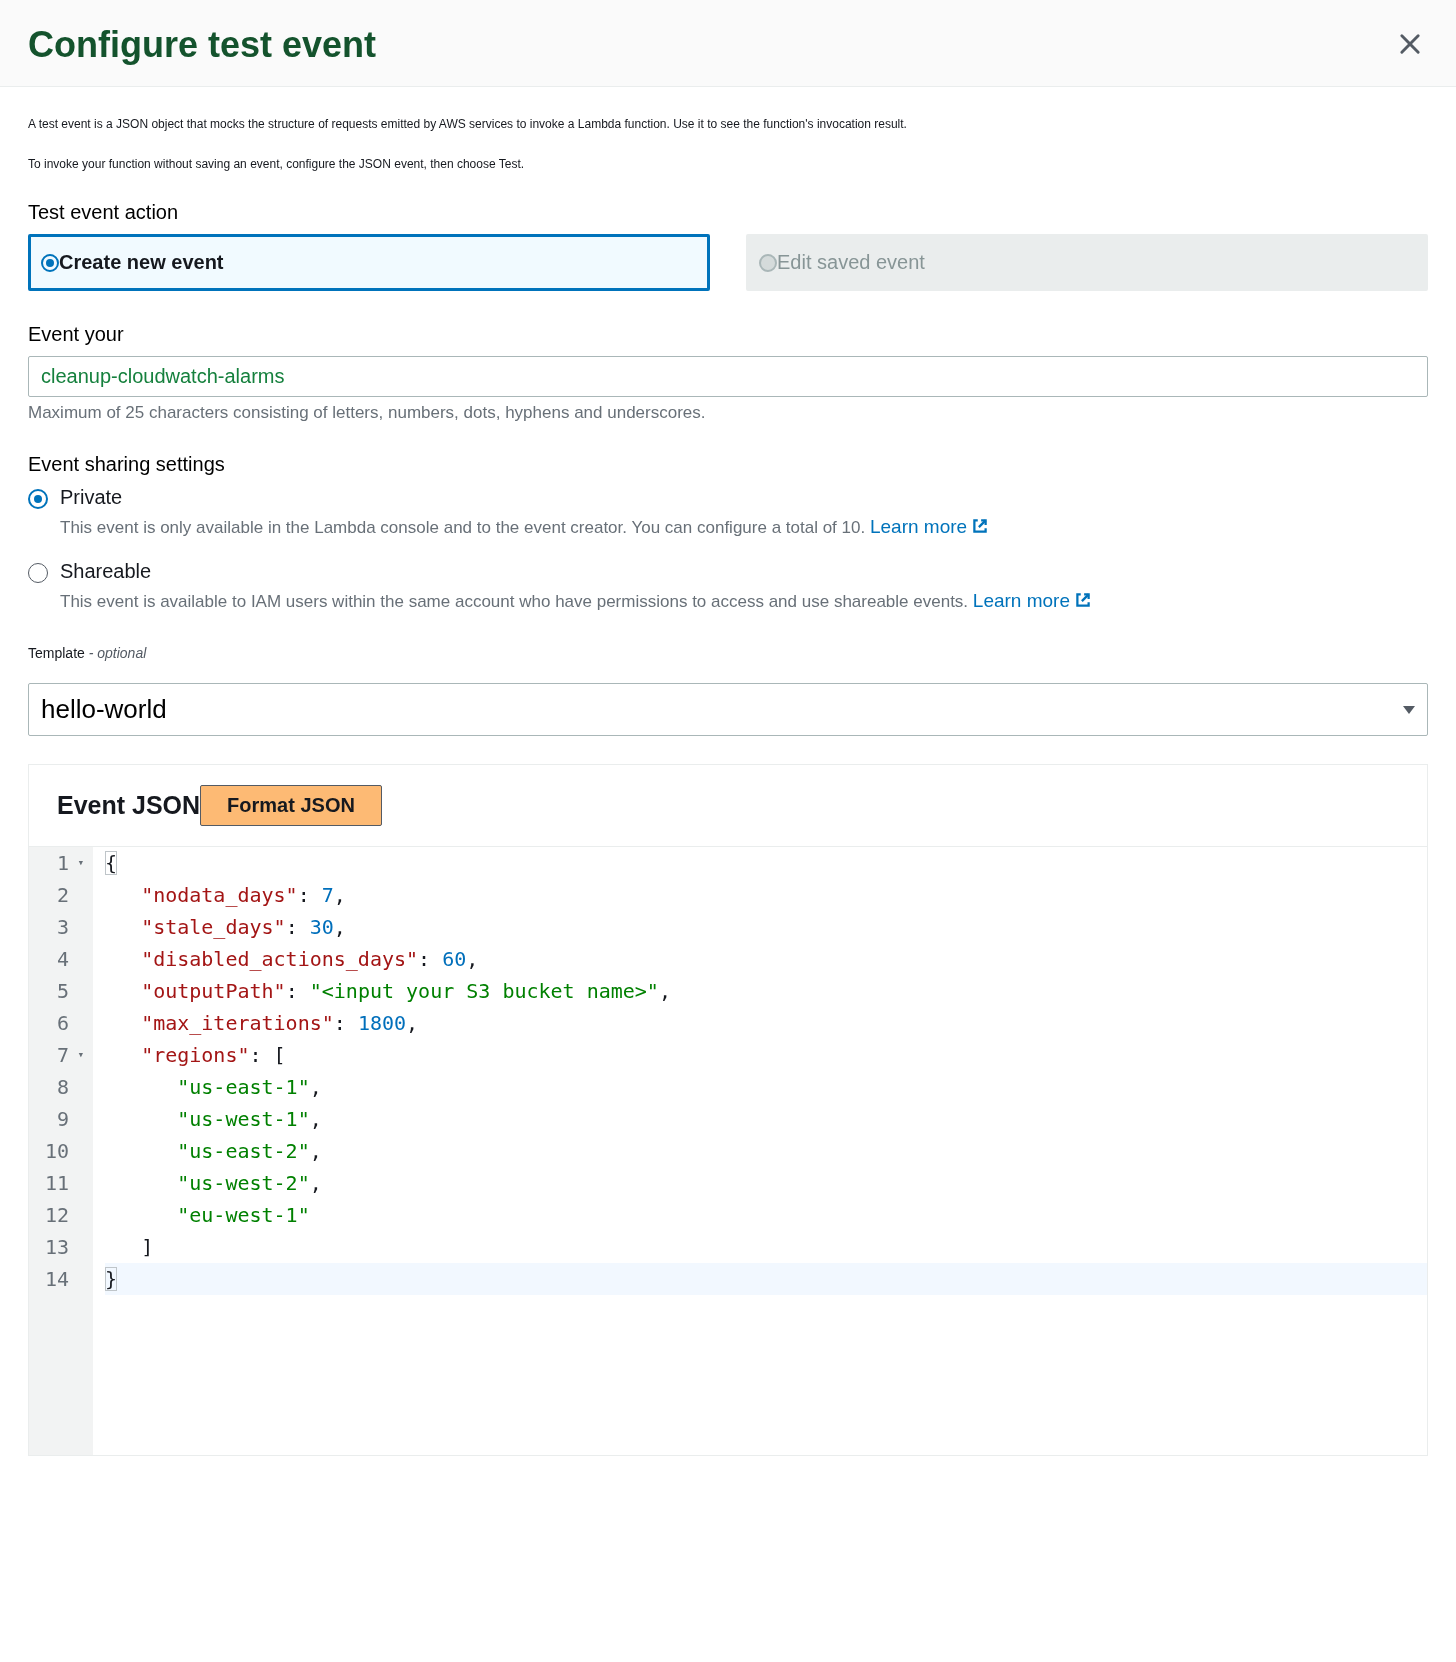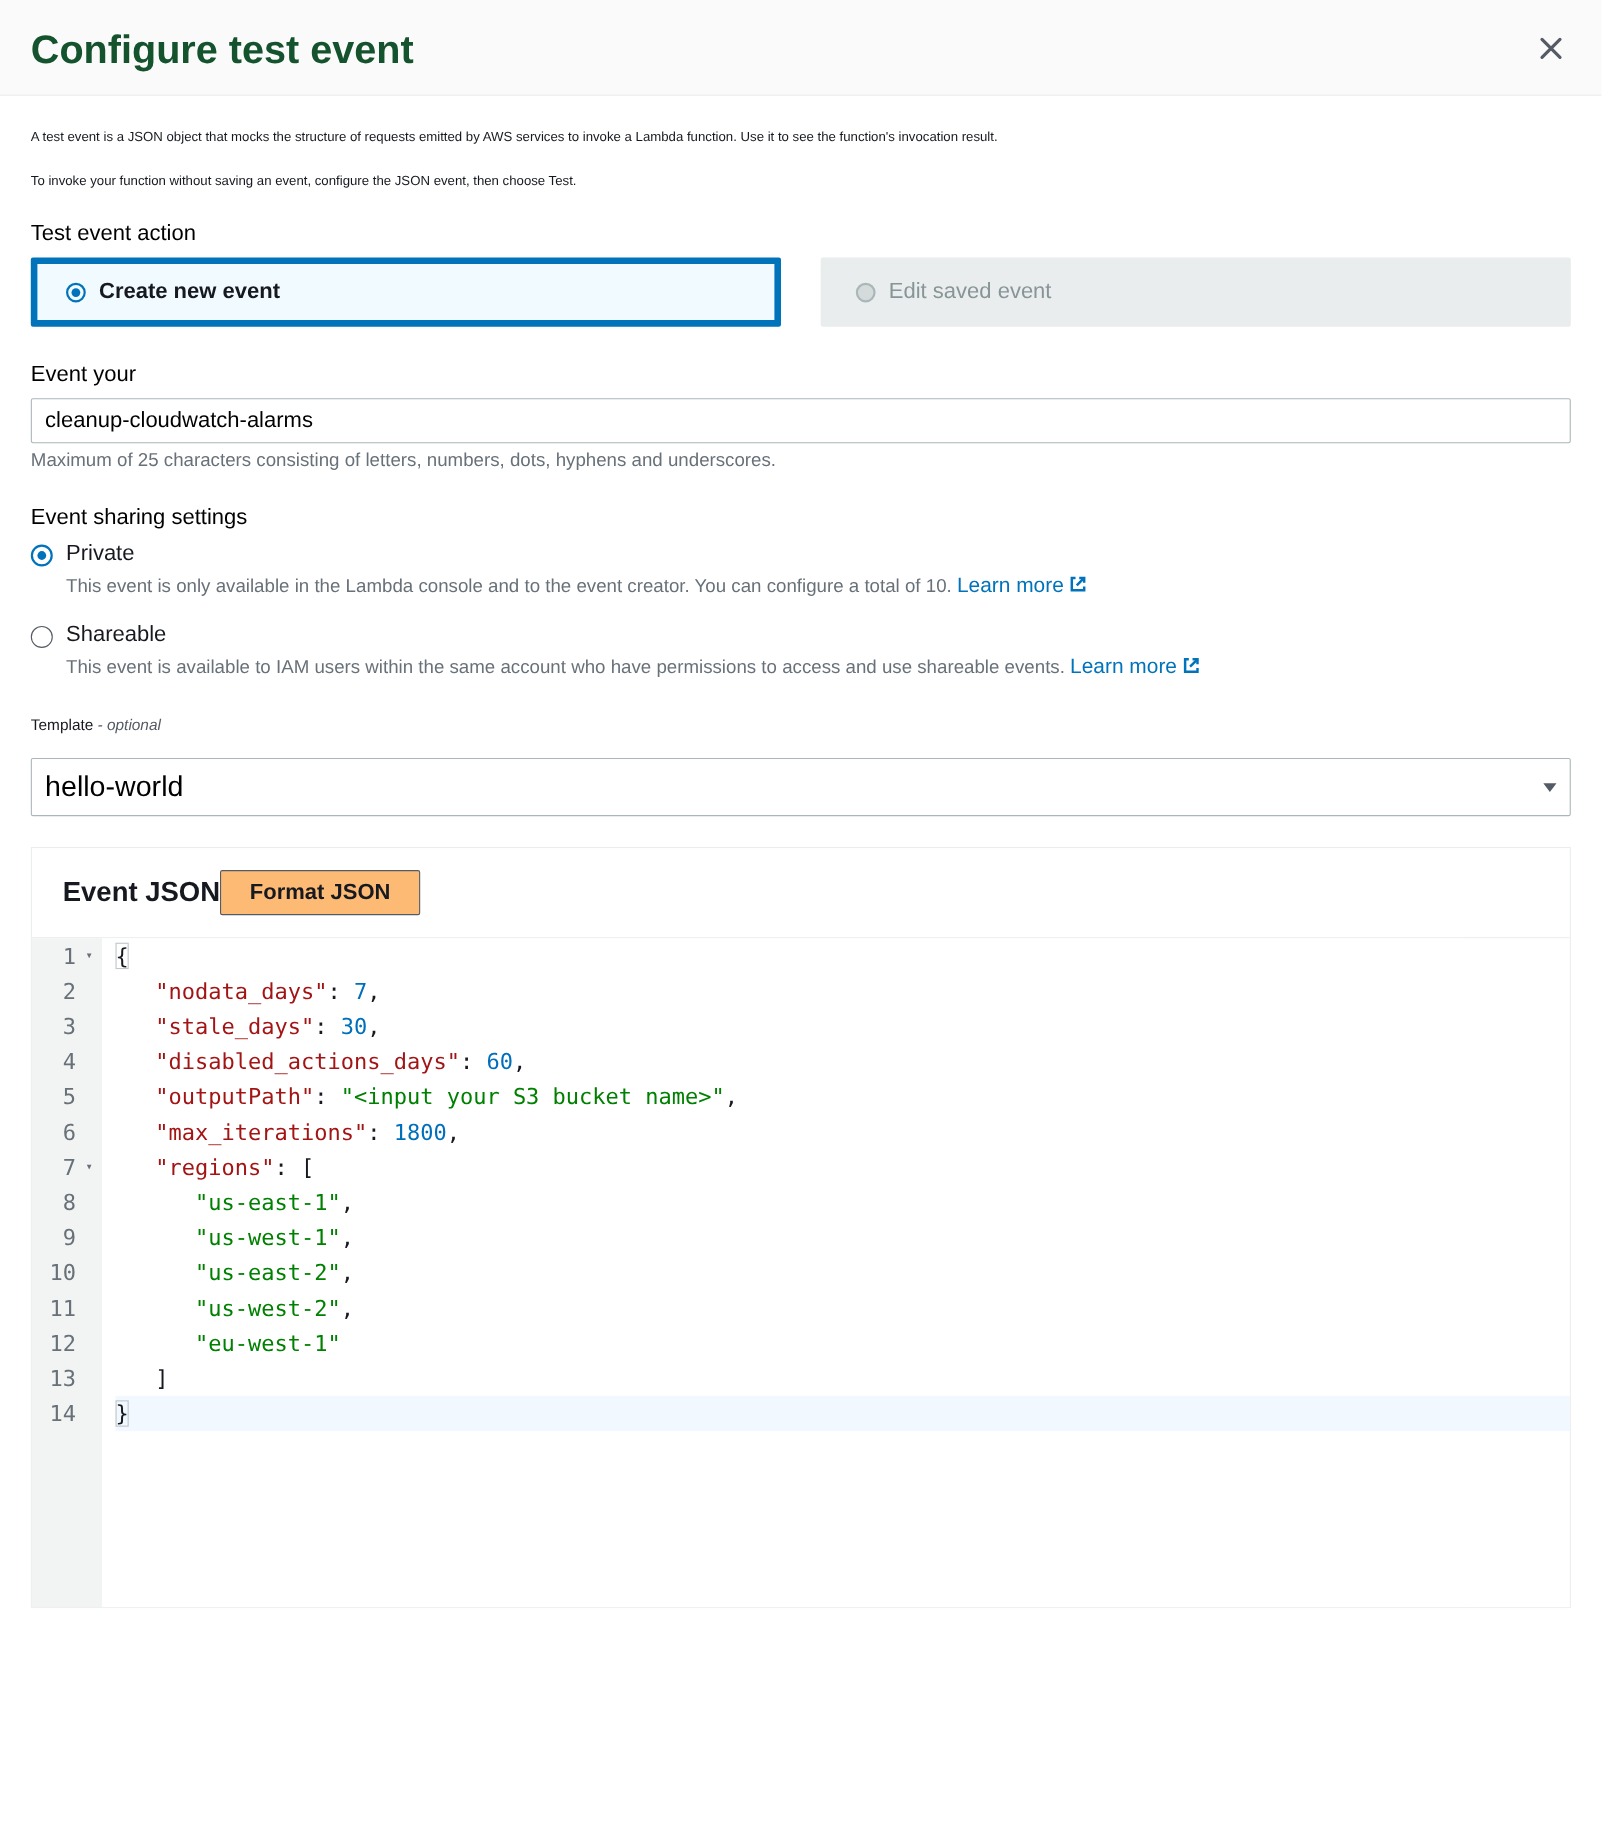--- a/index.html
+++ b/index.html
@@ -45,24 +45,23 @@
   }
   .segmented {
     display: flex;
     gap: 36px;
     margin-bottom: 32px;
   }
   .seg-opt {
     flex: 1;
     display: flex;
     align-items: center;
-    gap: 12px;
-    border: 6px solid #0ea5e9;
+    border: 3px solid #0ea5e9;
     border-radius: 2px;
-    padding: 14px 26px;
+    padding: 14px 10px;
     font-size: 20px;
     cursor: pointer;
     background: #fff;
     font-weight: 700;
   }
   .seg-opt.selected {
     border-color: #0073bb;
     background: #f1faff;
     color: #16191f;
   }
@@ -89,21 +88,21 @@
   .seg-opt.selected .radio-dot .inner { display: block; }
   .seg-opt.disabled .radio-dot { border-color: #aab7b8; background: #d5dbdb; }
 
   .text-input {
     width: 100%;
     border: 1px solid #aab7b8;
     border-radius: 2px;
     padding: 8px 12px;
     font-size: 20px;
     font-family: inherit;
-    color: #000000;
+    color: #15803d;
   }
   .hint {
     font-size: 17px;
     color: #687078;
     margin-top: 6px;
   }
   .field { margin-bottom: 30px; }
 
   .radio-group { margin-bottom: 28px; }
   .radio-row {

